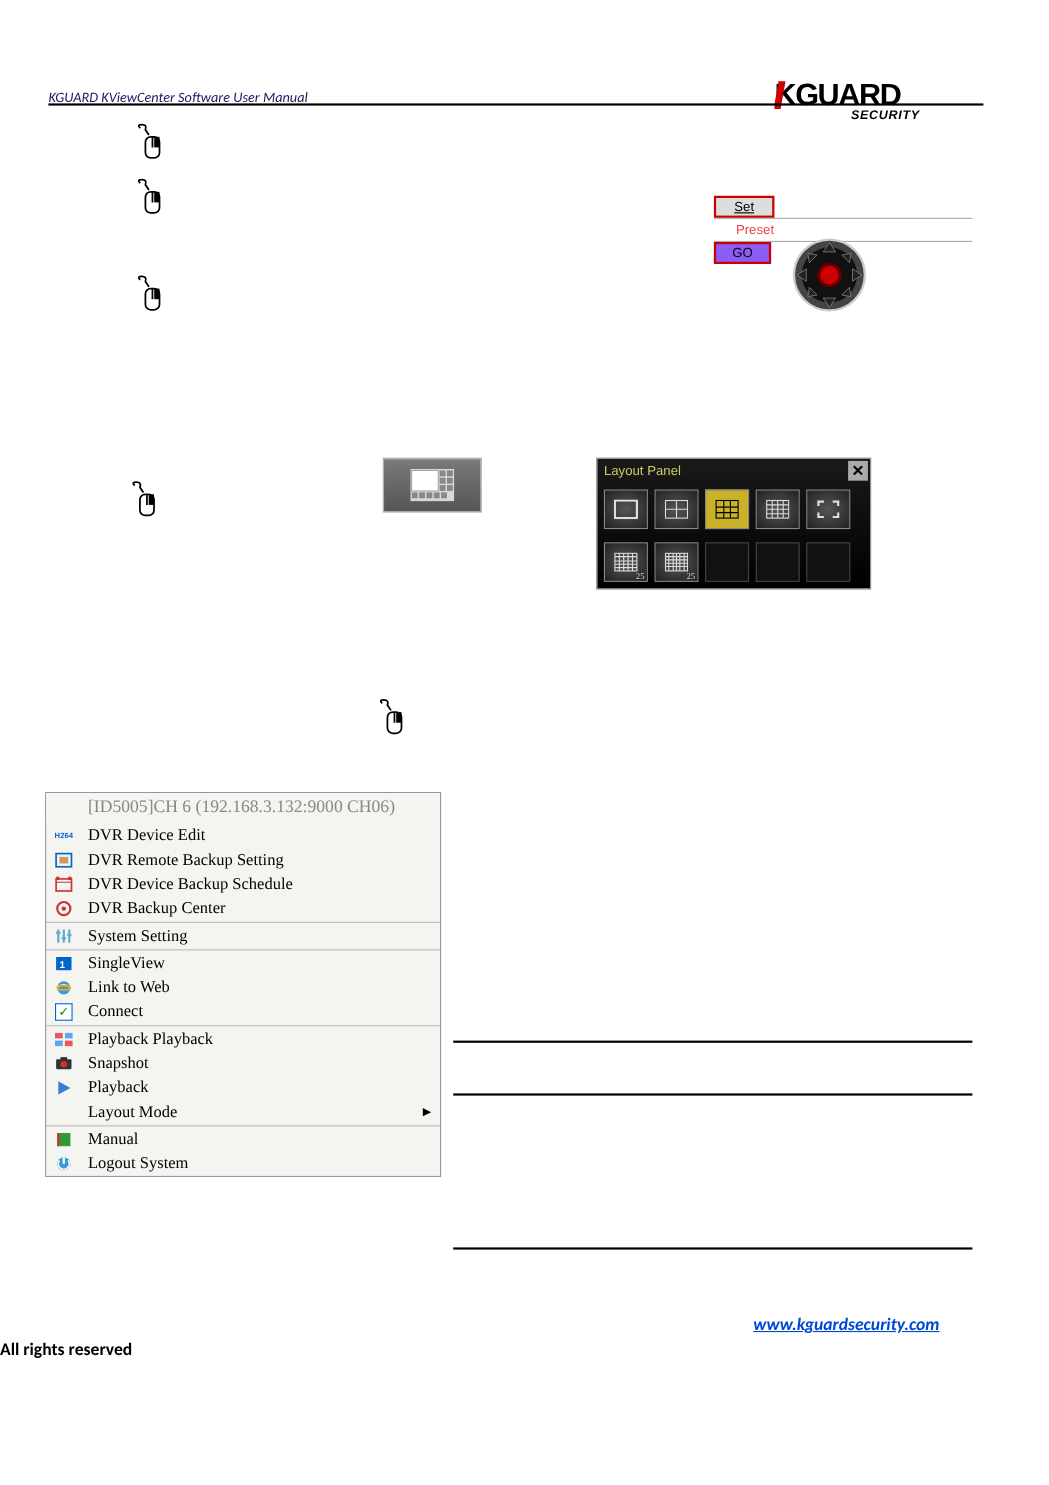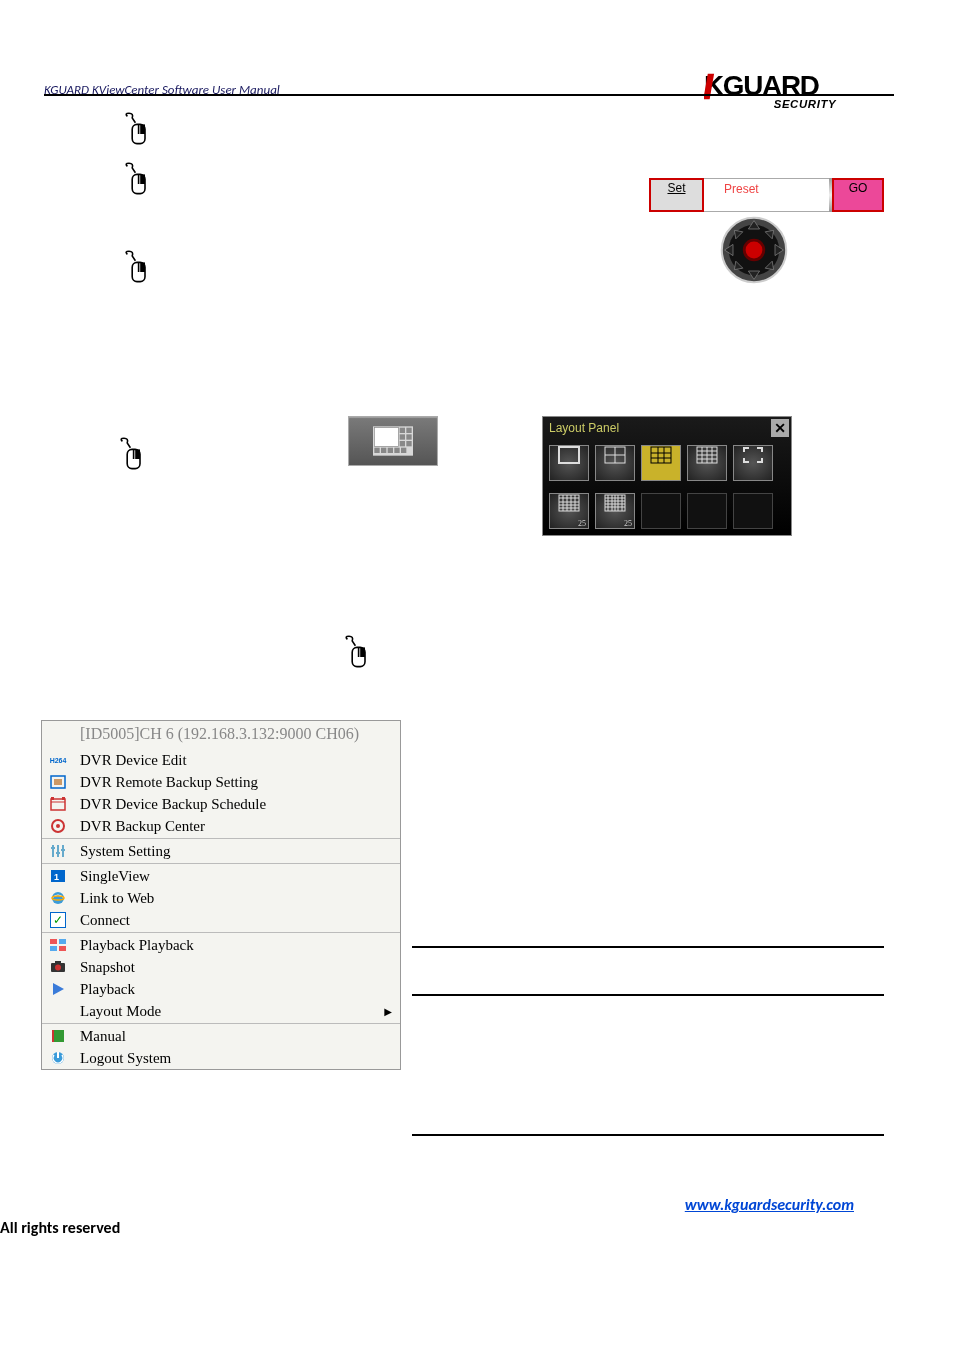--- a/index.html
+++ b/index.html
@@ -39,22 +39,23 @@
   .mouse-icon {
     position: absolute;
     width: 34px; height: 40px;
   }
   .mouse-icon svg { width: 100%; height: 100%; }
 
   
   .preset-bar {
     position: absolute;
     top: 178px; right: 70px;
-    width: 235px; height: 34px;
+    width: 235px; height: 18px;
     display: flex;
+    flex-direction: column;
   }
   .preset-set {
     width: 55px;
     background: #ddd;
     border: 2px solid #c00;
     color: #000;
     font: 12px Tahoma, sans-serif;
     text-align: center;
     text-decoration: underline;
     line-height: 16px;
@@ -67,21 +68,21 @@
     padding-left: 20px;
     border-top: 1px solid #aaa;
     border-bottom: 1px solid #aaa;
   }
   .preset-sep {
     width: 3px;
     background: linear-gradient(#999, #eee, #999);
   }
   .preset-go {
     width: 52px;
-    background: #ec4899;
+    background: #8b5cf6;
     border: 2px solid #c00;
     color: #000;
     font: 12px Tahoma, sans-serif;
     text-align: center;
     line-height: 16px;
   }
 
   
   .cam-wheel {
     position: absolute;
@@ -119,21 +120,21 @@
     font: 12px Tahoma,sans-serif; color:#cc6; 
   }
   .layout-close { width:18px;height:18px;background:#aaa;display:flex;align-items:center;justify-content:center;color:#000;font-weight:bold;font-size:14px;}
   .layout-row {
     display:flex; gap:6px; padding: 6px;
   }
   .layout-cell {
     width:40px;height:36px;
     background: radial-gradient(#555,#222);
     border:1px solid #888;
-    display:flex;justify-content:center;
+    display:flex;align-items:center;justify-content:center;
     position:relative;
   }
   .layout-cell.empty { background:#111; border-color:#444;}
   .layout-cell.sel { background:#c9b22a; }
   .sub-label { position:absolute; bottom:0; right:2px; font:8px Tahoma; color:#ccc;}
 
   
   .ctx {
     position: absolute;
     top: 720px; left: 41px;

